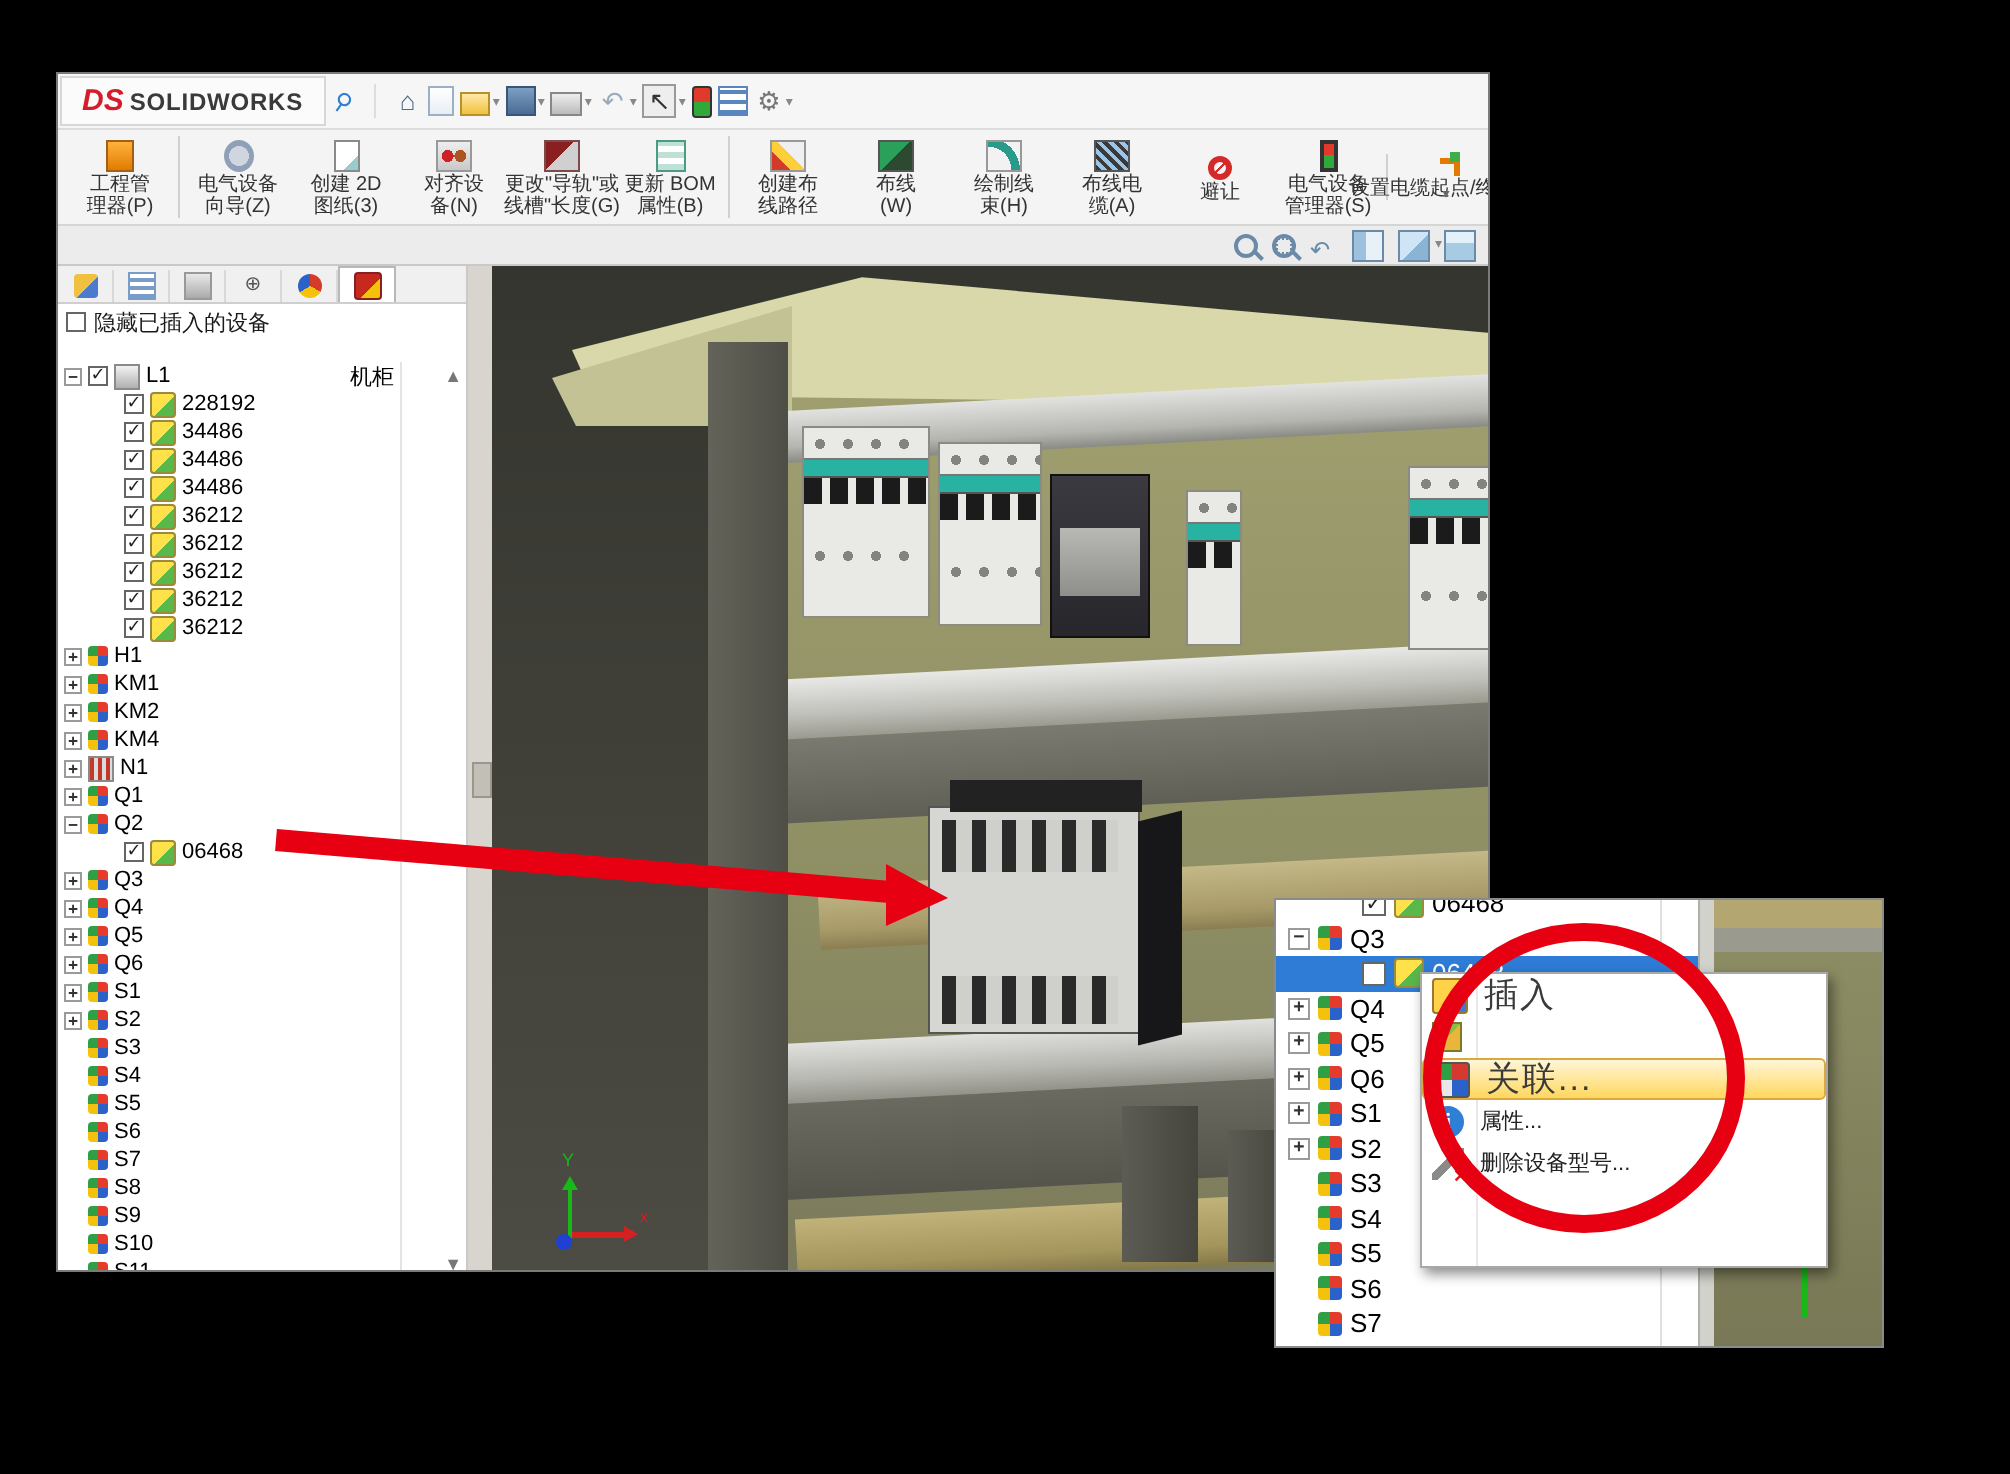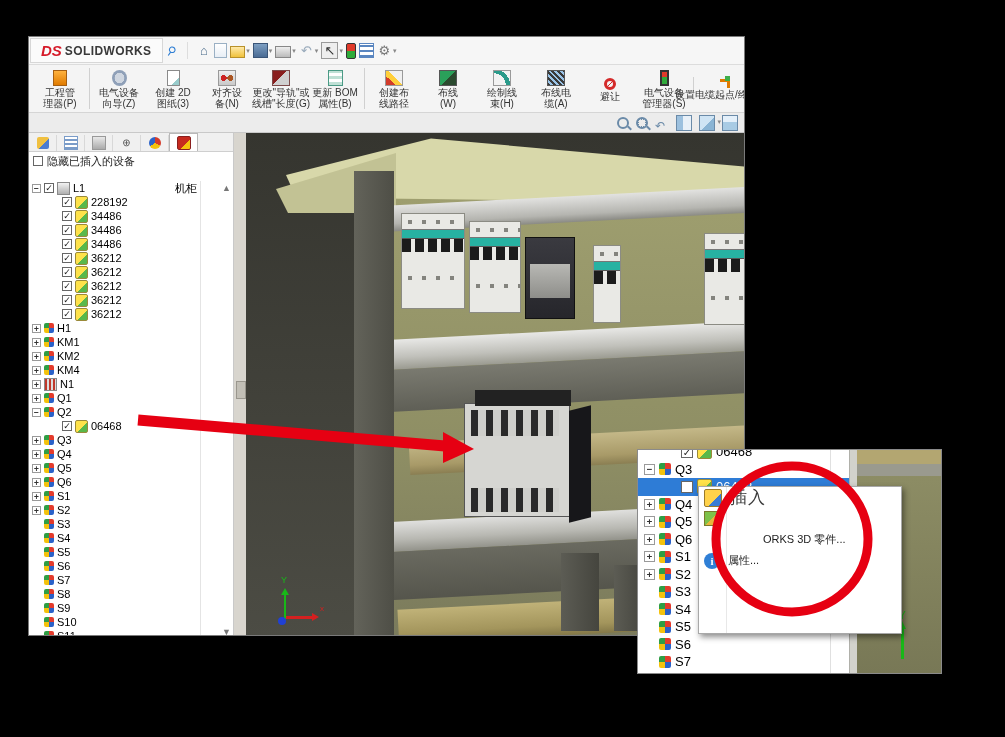--- a/index.html
+++ b/index.html
@@ -163,21 +163,21 @@
   .irow .cb{width:12px;height:12px;font:10px/11px "DejaVu Sans",sans-serif;}
   .irow .ticon{width:13px;height:13px;}
   .irow .ticon.assembly{width:12px;height:12px;}
   .iscroll{position:absolute;left:211px;top:0;width:8px;height:223px;background:#d2d2cc;border-left:1px solid #b0b0aa;}
   .i3d{position:absolute;left:219px;top:0;width:84px;height:223px;background:linear-gradient(#8f8f66,#787856);}
   .i3d .itan{position:absolute;top:0;left:0;right:0;height:14px;background:#b3a671;}
   .i3d .igray{position:absolute;top:14px;left:0;right:0;height:12px;background:#9a9a8e;}
   .i3d .iax{position:absolute;left:44px;bottom:14px;width:3px;height:34px;background:#18b818;}
   .i3d .iax::before{content:"";position:absolute;top:-8px;left:-3px;border:4px solid transparent;border-bottom:8px solid #18b818;}
   .i3d .iaxlab{position:absolute;left:42px;bottom:52px;color:#18b818;font-size:10px;}
-  .imenu{position:absolute;left:60px;top:36px;width:204px;height:148px;background:#fff;border:1px solid #a8a8a8;
+  .imenu{position:absolute;left:72px;top:36px;width:204px;height:148px;background:#fff;border:1px solid #a8a8a8;
          box-shadow:2px 3px 6px rgba(0,0,0,.45);box-sizing:border-box;
          background-image:linear-gradient(90deg,transparent 0 27px,#e8e8e8 27px 28px,transparent 28px);}
   .mrow{height:21px;display:flex;align-items:center;gap:8px;padding-left:5px;font-size:11px;color:#222;position:relative;box-sizing:border-box;}
   .mrow.big .mlabel{font-size:17px;color:#3a3a3a;letter-spacing:1px;}
   .mrow.sel{background:linear-gradient(#fff6d8,#ffd75e);border:1px solid #d9a93f;border-radius:3px;}
   .mrow.shift .mlabel{position:absolute;left:64px;}
   .micon{width:16px;height:16px;flex:none;position:relative;}
   .mi-insert{background:linear-gradient(135deg,#ffd24a 0 60%,#3a7bd5 60%);border:1px solid #9a7a2a;border-radius:2px;}
   .mi-align{background:linear-gradient(135deg,#7ec24a 0 50%,#e8b63a 50%);border:1px solid #7a7a2a;width:13px;height:13px;}
   .mi-assoc{background:conic-gradient(#d6392f 0 25%,#2a62c9 0 50%,#e8e8e8 0 75%,#2f9e44 0);border:1px solid #555;border-radius:2px;}
@@ -831,32 +831,36 @@
         <div class="mrow big">
           <span class="micon mi-insert"></span>
           <span class="mlabel">插入</span>
         </div>
 
         <div class="mrow">
           <span class="micon mi-align"></span>
           <span class="mlabel"></span>
         </div>
 
-
-        <div class="mrow shift">
-          <span class="micon mi-none"></span>
-          <span class="mlabel">ORKS 3D 零件...</span>
-        </div>
+        <div class="mrow big sel">
+          <span class="micon mi-assoc"></span>
+          <span class="mlabel">关联...</span>
+        </div>
+
 
 
         <div class="mrow">
           <span class="micon mi-info"></span>
           <span class="mlabel">属性...</span>
         </div>
 
+        <div class="mrow">
+          <span class="micon mi-delete"></span>
+          <span class="mlabel">删除设备型号...</span>
+        </div>
       </div>
   </div>
 
   <svg class="annot" width="1005" height="737">
     <line x1="138" y1="420" x2="445" y2="446" stroke="#e60012" stroke-width="11"></line>
     <polygon points="443,432 474,449 443,463" fill="#e60012"></polygon>
     <ellipse cx="792" cy="539" rx="76" ry="73" fill="none" stroke="#e60012" stroke-width="9"></ellipse>
   </svg>
 </div>
 

